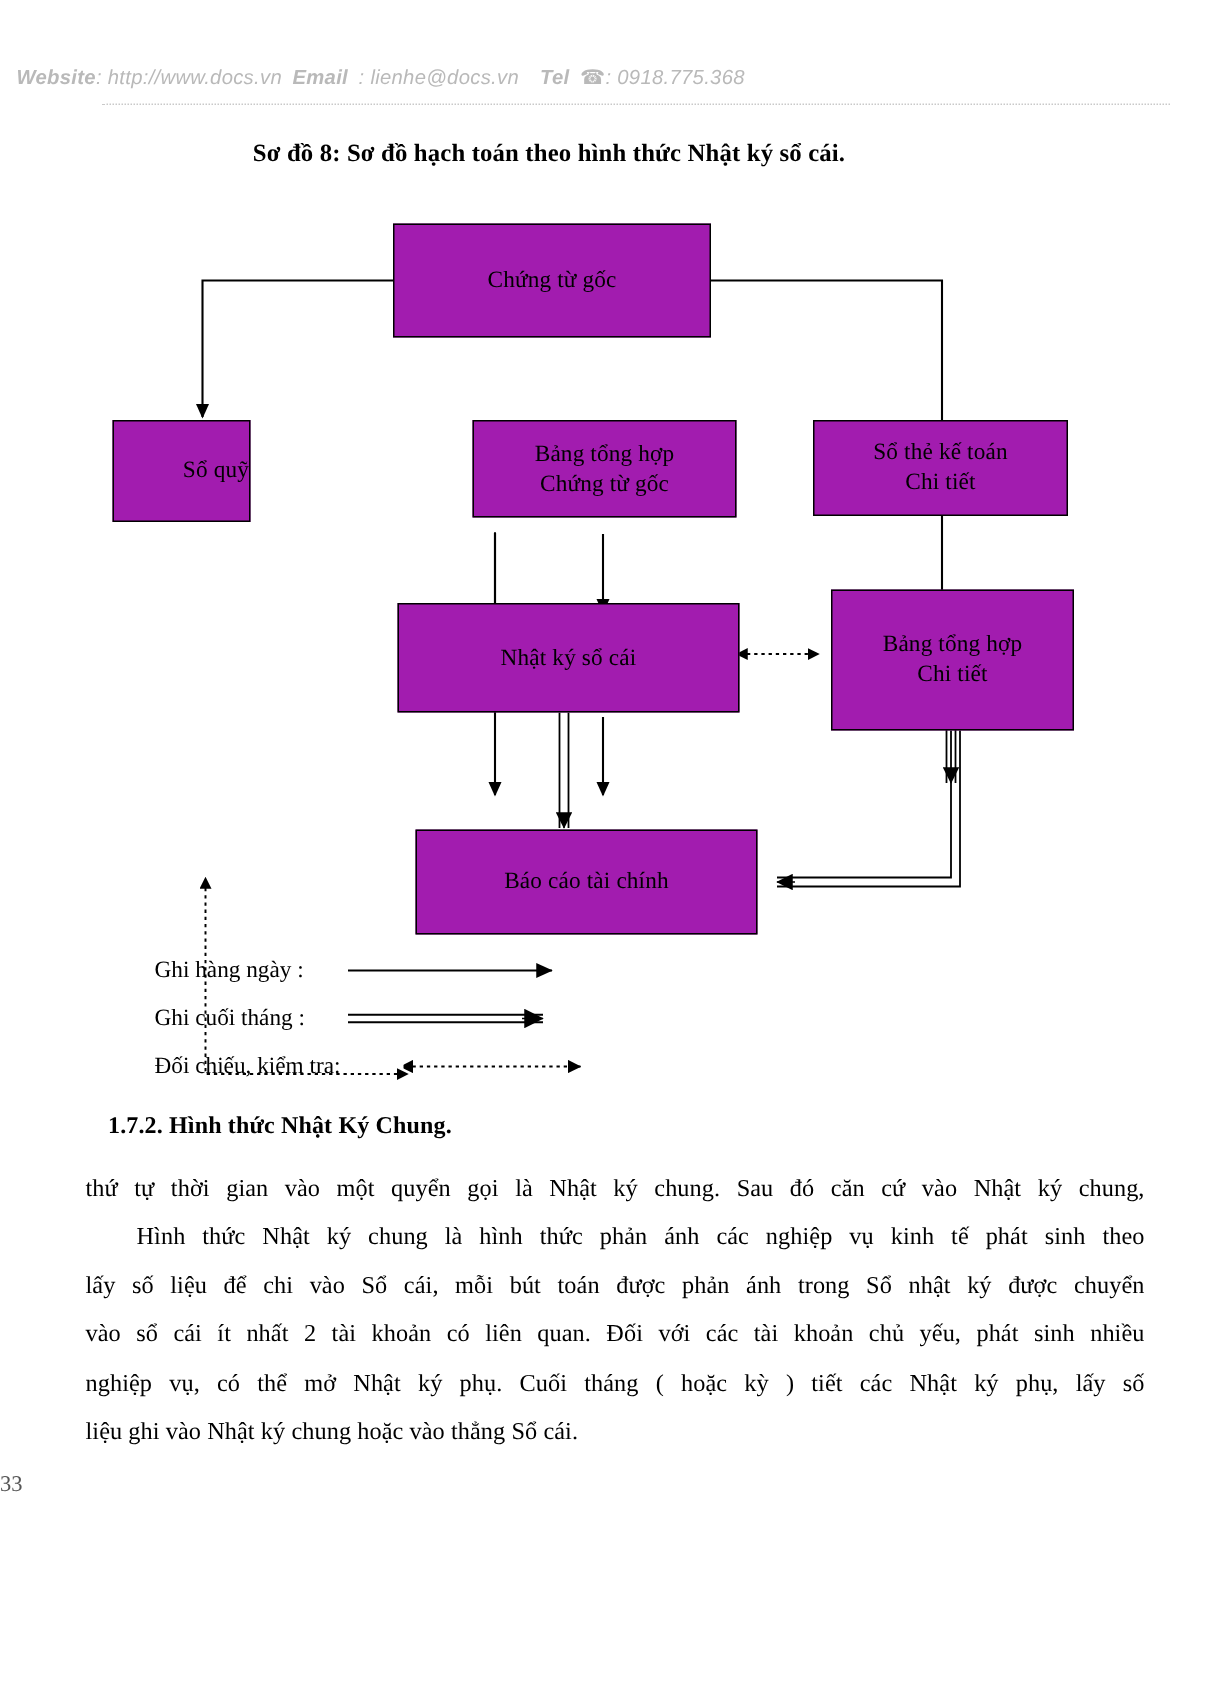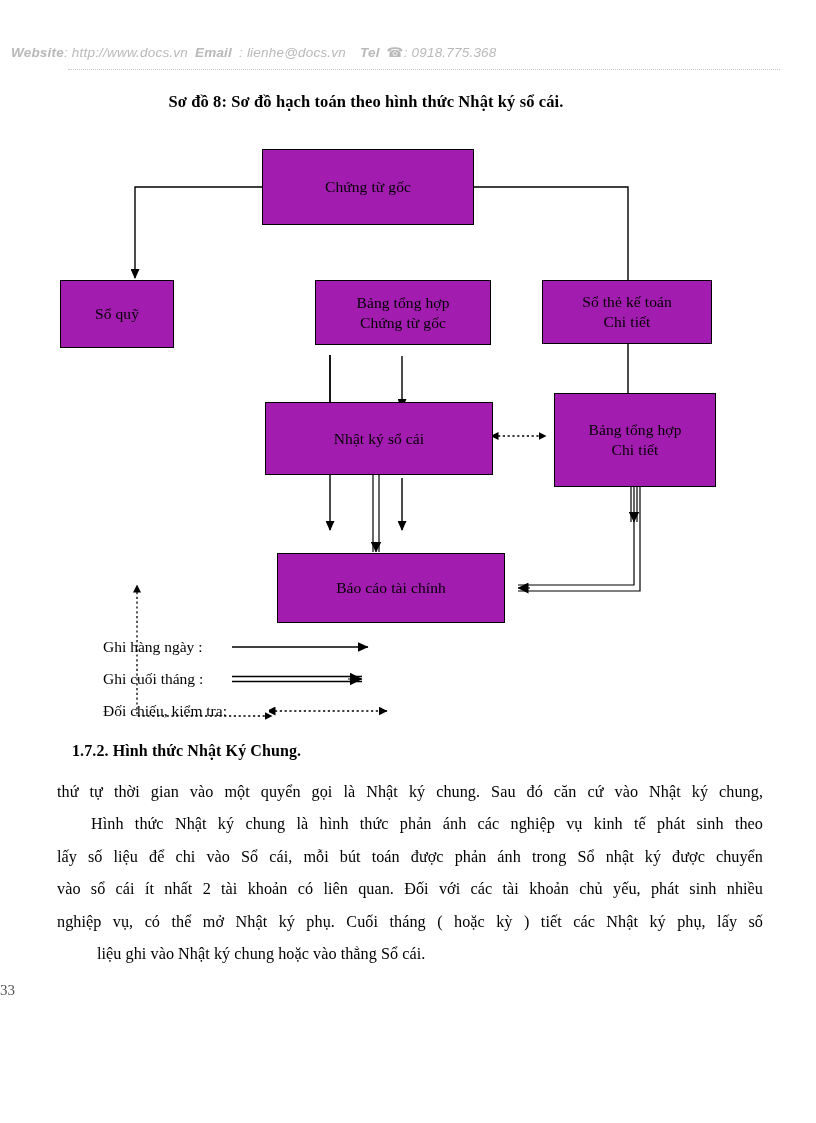--- a/index.html
+++ b/index.html
@@ -130,21 +130,20 @@
     letter-spacing: .05px;
   }
   .body-line.indent { padding-left: 34px; }
   .body-line.justify {
     white-space: normal;
     text-align: justify;
     text-align-last: justify;
   }
   .body-line.last {
     text-align-last: left;
-    margin-left: 40px;
   }
   .page-number {
     position: absolute;
     left: 0;
     top: 982px;
     width: 816px;
     font-size: 15px;
     color: #555;
   }
 </style>
@@ -241,21 +240,21 @@
       <path d="M640,357 L640,461 L518,461" fill="none" stroke="#000" stroke-width="1.2"></path>
       <path d="M530,458 L518,458" fill="none" stroke="#000" stroke-width="1" marker-end="url(#ahd)"></path>
     </svg>
 
     <div class="dbox" style="left:262px; top:19px; width:212px; height:76px;">
       <div>
           <span>Chứng từ gốc</span>
         </div>
     </div>
 
-    <div class="dbox" style="left:60px; top:150px; width:114px; height:68px;">
+    <div class="dbox" style="left:75px; top:150px; width:92px; height:68px;justify-content:flex-end;">
       <div>
           <span>Sổ quỹ</span>
         </div>
     </div>
 
     <div class="dbox" style="left:315px; top:150px; width:176px; height:65px;">
       <div>
         <span>Bảng tổng hợp</span>
         <span>Chứng từ gốc</span>
       </div>

